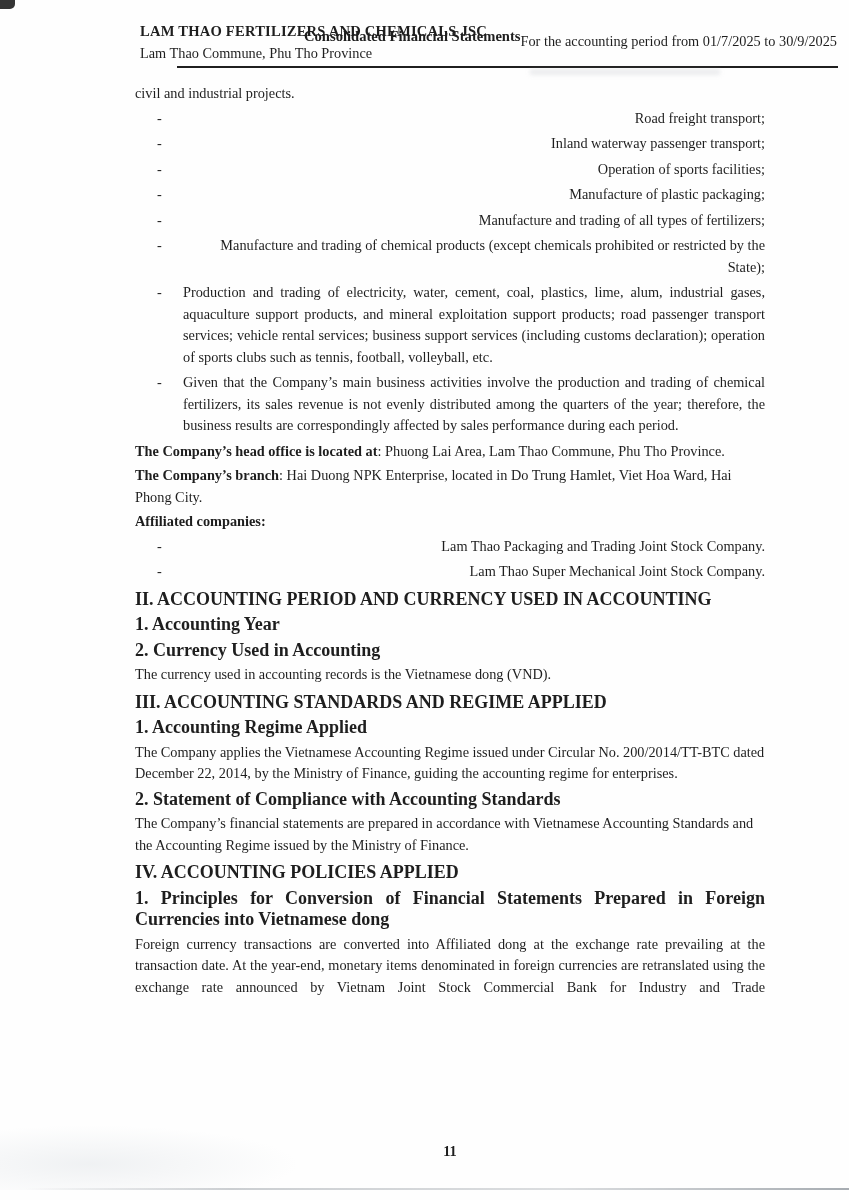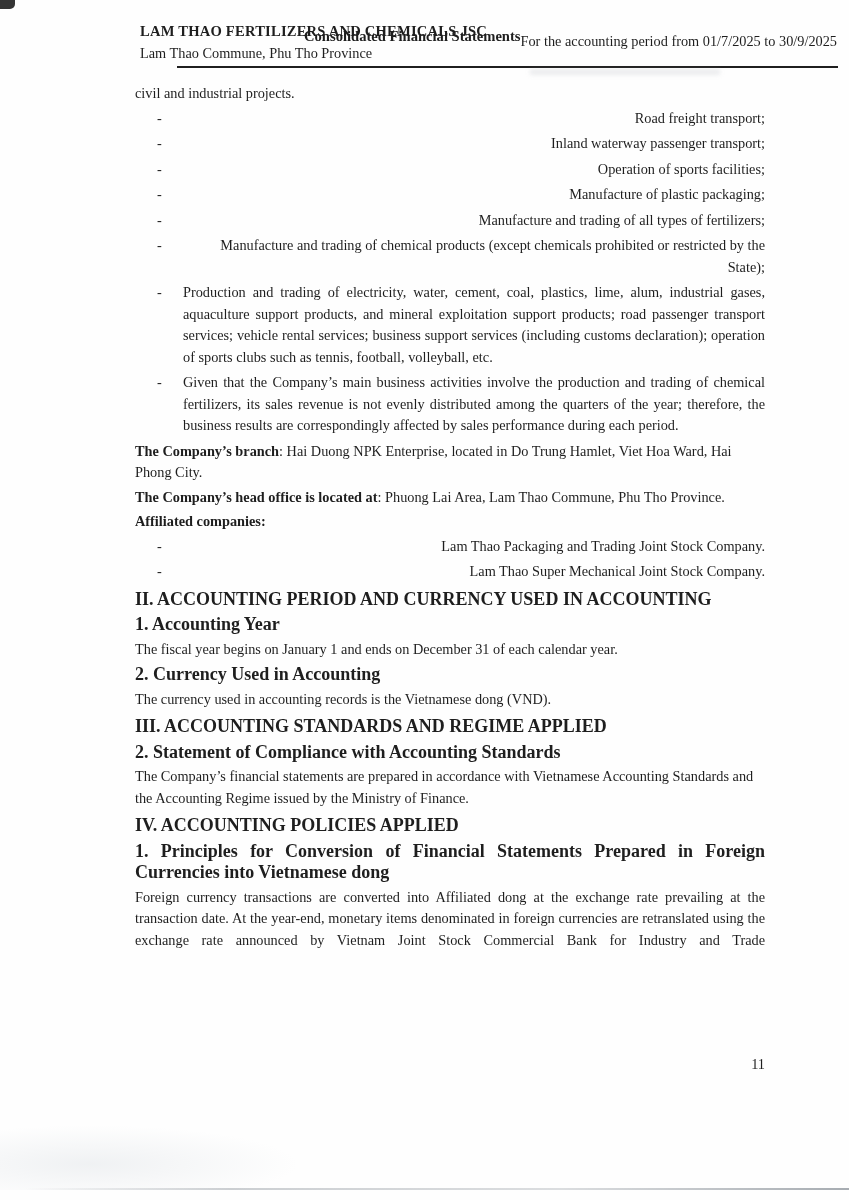--- a/index.html
+++ b/index.html
@@ -27,21 +27,21 @@
   .dash { width:26px; flex:0 0 26px; }
   .li-text { flex:1;text-align:right; }
   .b { font-weight:bold; }
   h2, h3 { font-size:18px; line-height:21.5px; font-weight:bold; }
   h2 { margin:6px 0 4px 0; }
   h3 { margin:4px 0 3px 0; }
   .justify { text-align:justify; }
   .justify-last { text-align:justify; text-align-last:justify; }
   .h-justify { text-align:justify; text-align-last:left; }
   
-  .page-number { position:absolute; left:135px; width:630px; top:1054px; text-align:right; }
+  .page-number { position:absolute; left:135px; width:630px; top:1141px; text-align:center;font-weight:bold; }
   
   .corner-mark { position:absolute; left:0; top:0; width:15px; height:9px;
     background:#343434; border-bottom-right-radius:5px; }
   .blotch { position:absolute; left:0; top:1125px; width:300px; height:65px;
     background:radial-gradient(ellipse at 30% 60%, rgba(188,196,204,.22), rgba(255,255,255,0) 70%); }
   .bottom-noise { position:absolute; left:25px; right:0; top:1188px; height:2px;
     background:linear-gradient(90deg, rgba(150,156,162,0) 0%, rgba(128,136,144,.40) 25%,
       rgba(128,136,144,.28) 65%, rgba(95,105,115,.55) 100%); }
 </style>
 </head>
@@ -92,42 +92,43 @@
       <li>
         <span class="dash">-</span>
         <span class="li-text justify">Production and trading of electricity, water, cement, coal, plastics, lime, alum, industrial gases, aquaculture support products, and mineral exploitation support products; road passenger transport services; vehicle rental services; business support services (including customs declaration); operation of sports clubs such as tennis, football, volleyball, etc.</span>
       </li>
       <li>
         <span class="dash">-</span>
         <span class="li-text justify">Given that the Company’s main business activities involve the production and trading of chemical fertilizers, its sales revenue is not evenly distributed among the quarters of the year; therefore, the business results are correspondingly affected by sales performance during each period.</span>
       </li>
     </ul>
 
+    <p class="ind"><span class="b">The Company’s head office is located at</span><span>: Phuong Lai Area, Lam Thao Commune, Phu Tho Province.</span></p>
     <p class="ind"><span class="b">The Company’s branch</span><span>: Hai Duong NPK Enterprise, located in Do Trung Hamlet, Viet Hoa Ward, Hai Phong City.</span></p>
-    <p class="ind"><span class="b">The Company’s head office is located at</span><span>: Phuong Lai Area, Lam Thao Commune, Phu Tho Province.</span></p>
     <p class="ind b">Affiliated companies:</p>
 
     <ul class="bullets">
       <li>
         <span class="dash">-</span>
         <span class="li-text">Lam Thao Packaging and Trading Joint Stock Company.</span>
       </li>
       <li>
         <span class="dash">-</span>
         <span class="li-text">Lam Thao Super Mechanical Joint Stock Company.</span>
       </li>
     </ul>
 
     <h2>II. ACCOUNTING PERIOD AND CURRENCY USED IN ACCOUNTING</h2>
     <h3>1. Accounting Year</h3>
-    <p>The fiscal year begins on January 1 and ends on December 31 of each calendar year.</p>
     <h3>2. Currency Used in Accounting</h3>
     <p>The currency used in accounting records is the Vietnamese dong (VND).</p>
 
     <h2>III. ACCOUNTING STANDARDS AND REGIME APPLIED</h2>
+    <h3>1. Accounting Regime Applied</h3>
+    <p>The Company applies the Vietnamese Accounting Regime issued under Circular No. 200/2014/TT-BTC dated December 22, 2014, by the Ministry of Finance, guiding the accounting regime for enterprises.</p>
     <h3>2. Statement of Compliance with Accounting Standards</h3>
     <p>The Company’s financial statements are prepared in accordance with Vietnamese Accounting Standards and the Accounting Regime issued by the Ministry of Finance.</p>
 
     <h2>IV. ACCOUNTING POLICIES APPLIED</h2>
     <h3 class="h-justify">1. Principles for Conversion of Financial Statements Prepared in Foreign Currencies into Vietnamese dong</h3>
     <p class="justify-last">Foreign currency transactions are converted into Affiliated dong at the exchange rate prevailing at the transaction date. At the year-end, monetary items denominated in foreign currencies are retranslated using the exchange rate announced by Vietnam Joint Stock Commercial Bank for Industry and Trade</p>
   </div>
 
   <div class="page-number">11</div>
   <div class="blotch"></div>

